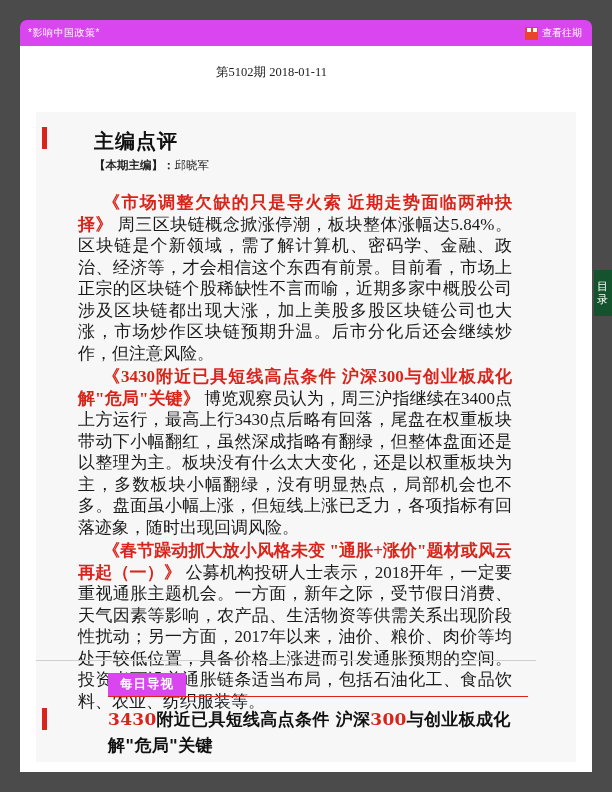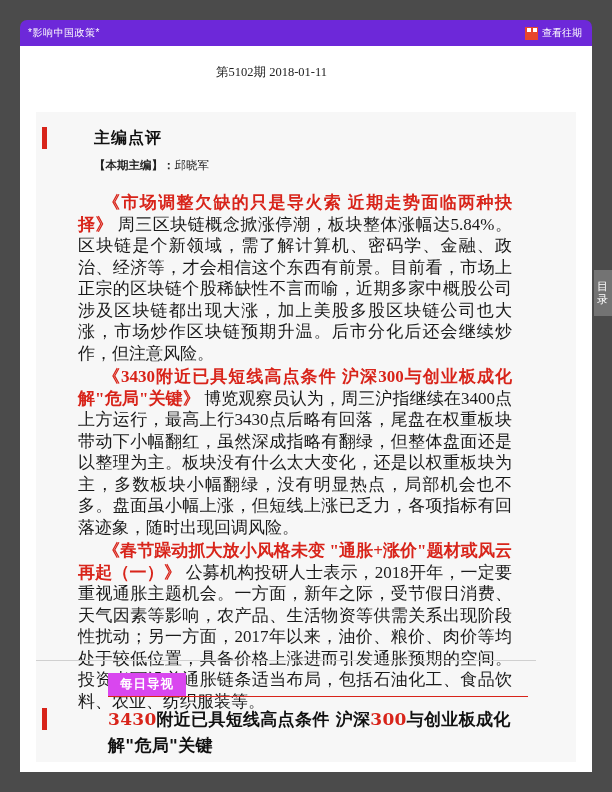--- a/index.html
+++ b/index.html
@@ -20,21 +20,21 @@
     width: 612px;
     height: 792px;
     background: #4b4b4b;
   }
   
   .topbar {
     position: absolute;
     left: 20px; top: 20px;
     width: 572px;
     height: 41px;
-    background: #6d28d9;
+    background: #d946ef;
     color: #ffffff;
     font-size: 10px;
     line-height: 26px;
     border-radius: 7px;
   }
   .topbar-left {
     position: absolute;
     left: 8px; top: 0;
     letter-spacing: 0.5px;
   }
@@ -101,21 +101,21 @@
   .sheet-inner {
     position: absolute;
     left: 16px; top: 10px;
     width: 540px;
     height: 650px;
     background: #f7f7f7;
   }
   .sec-title {
     position: absolute;
     left: 94px; top: 128px;
-    font-size: 16px;
+    font-size: 20px;
     color: #111111;
     font-family: "DejaVu Serif", serif;
     font-weight: bold;
     letter-spacing: 1px;
   }
   .tick-title {
     position: absolute;
     left: 42px; top: 127px;
     width: 5px; height: 22px;
     background: #d8241a;
@@ -196,21 +196,21 @@
   .guide-headline .num {
     color: #d8241a;
     margin-top: 40px;
   }
 
   
   .catalog {
     position: absolute;
     right: 0; top: 270px;
     width: 16px;
-    background: #737373;
+    background: #14532d;
     color: #ffffff;
     font-size: 11px;
     text-align: center;
     padding: 10px 1px;
     line-height: 13px;
     font-family: "Liberation Sans", sans-serif;
     letter-spacing: 1px;
   }
 </style>
 </head>

